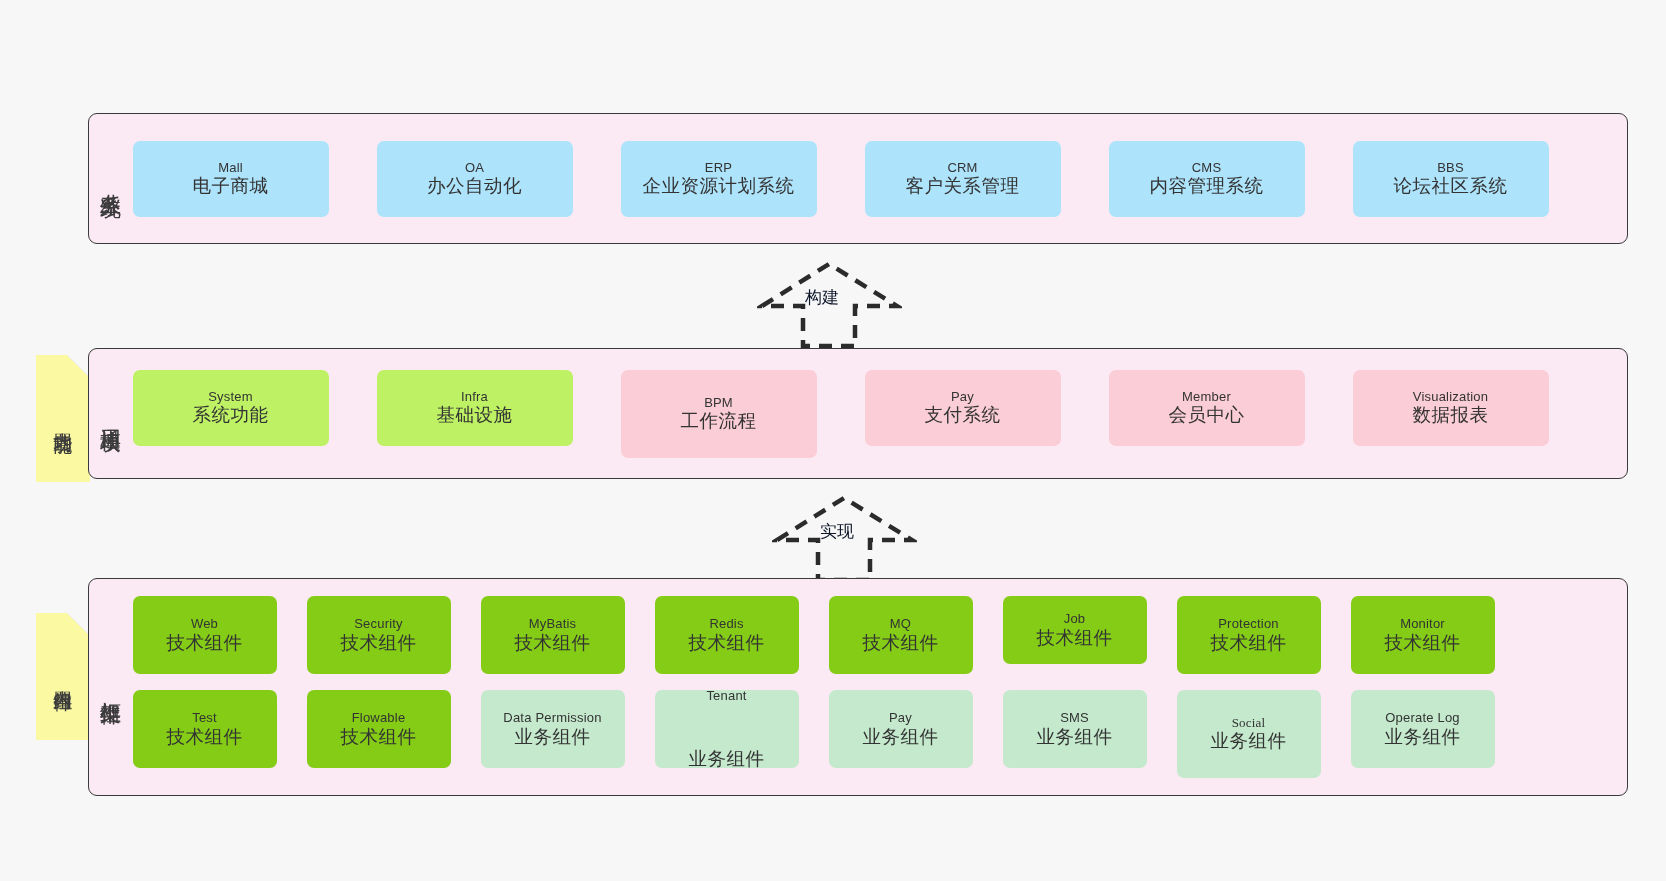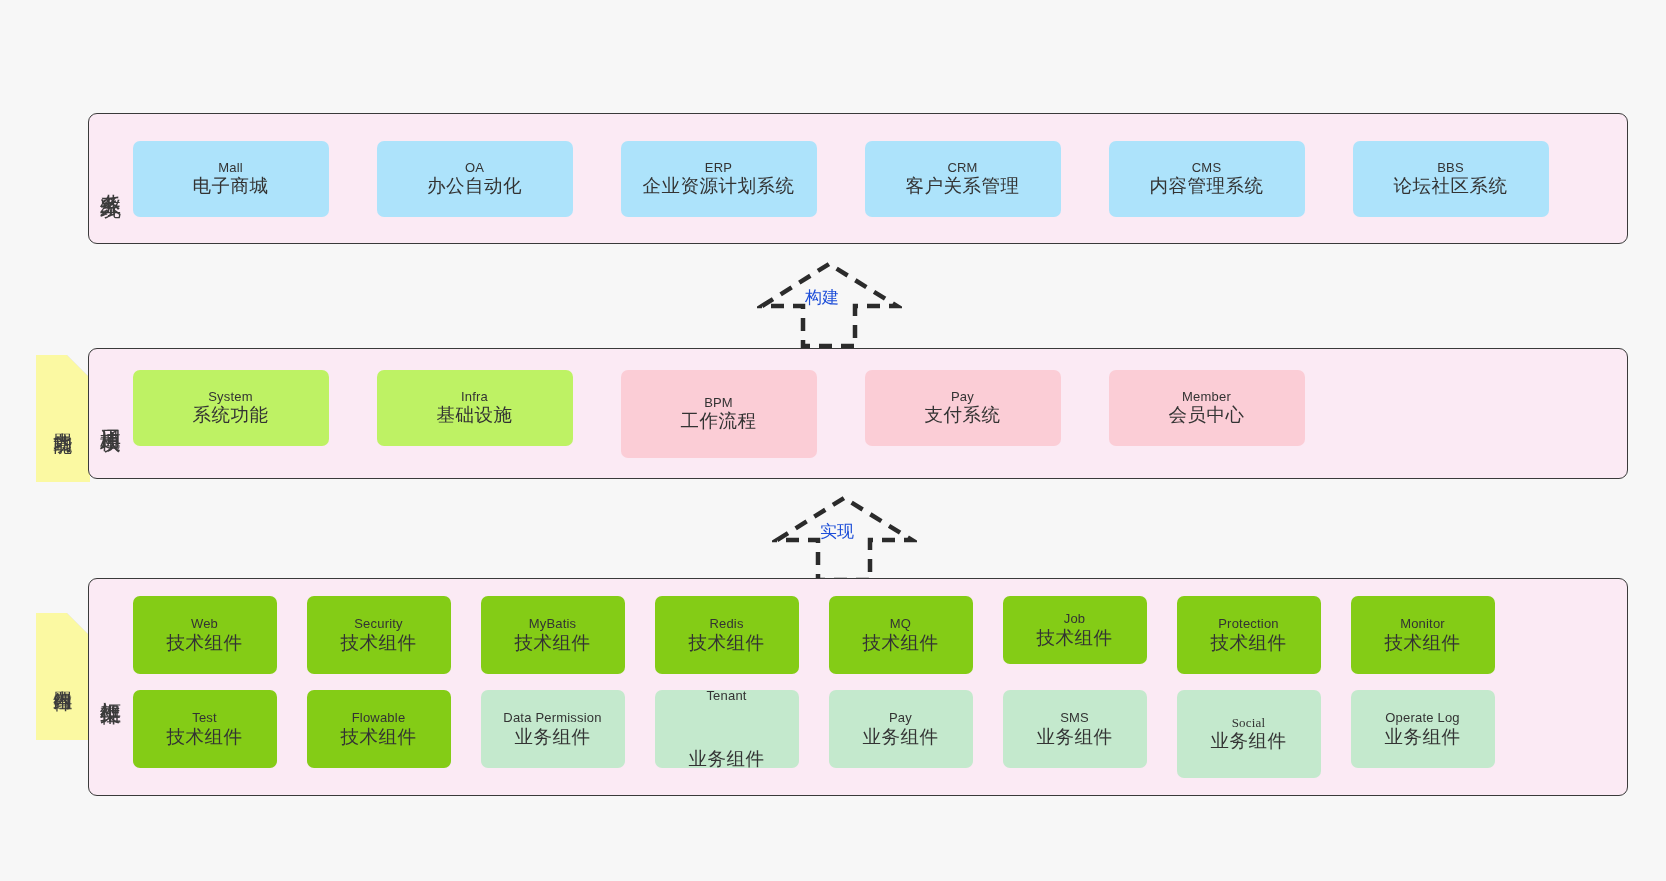--- a/index.html
+++ b/index.html
@@ -129,21 +129,21 @@
   }
 
   
   .connector {
     position: absolute;
   }
   .connector svg { display: block; }
   .connector-label {
     position: absolute;
     font-size: 17px;
-    color: #1d4ed8;
+    color: #0f172a;
     white-space: nowrap;
     background: transparent;
     user-select: none;
   }
 </style>
 </head>
 <body>
 
 <div id="canvas">
 
@@ -209,20 +209,24 @@
             <div class="card-cn">工作流程</div>
           </div>
           <div class="card c-pink" style="width: 196px; height: 76px;">
             <div class="card-en">Pay</div>
             <div class="card-cn">支付系统</div>
           </div>
           <div class="card c-pink" style="width: 196px; height: 76px;">
             <div class="card-en">Member</div>
             <div class="card-cn">会员中心</div>
           </div>
+          <div class="card c-pink" style="width: 196px; height: 76px;">
+            <div class="card-en">Visualization</div>
+            <div class="card-cn">数据报表</div>
+          </div>
         </div>
     </div>
   </div>
 
   <div class="connector" style="left:772px; top:492px; width:145px; height:90px;">
     <svg width="145" height="90" viewBox="0 0 145 90">
       <path d="M 5 48 L 72 6 L 140 48 L 98 48 L 98 88 L 46 88 L 46 48 Z" fill="none" stroke="#2b2b2b" stroke-width="4.5" stroke-dasharray="13,9" stroke-linejoin="miter"></path>
     </svg>
     <span class="connector-label" style="left:48px; top:28px;">实现</span>
   </div>

